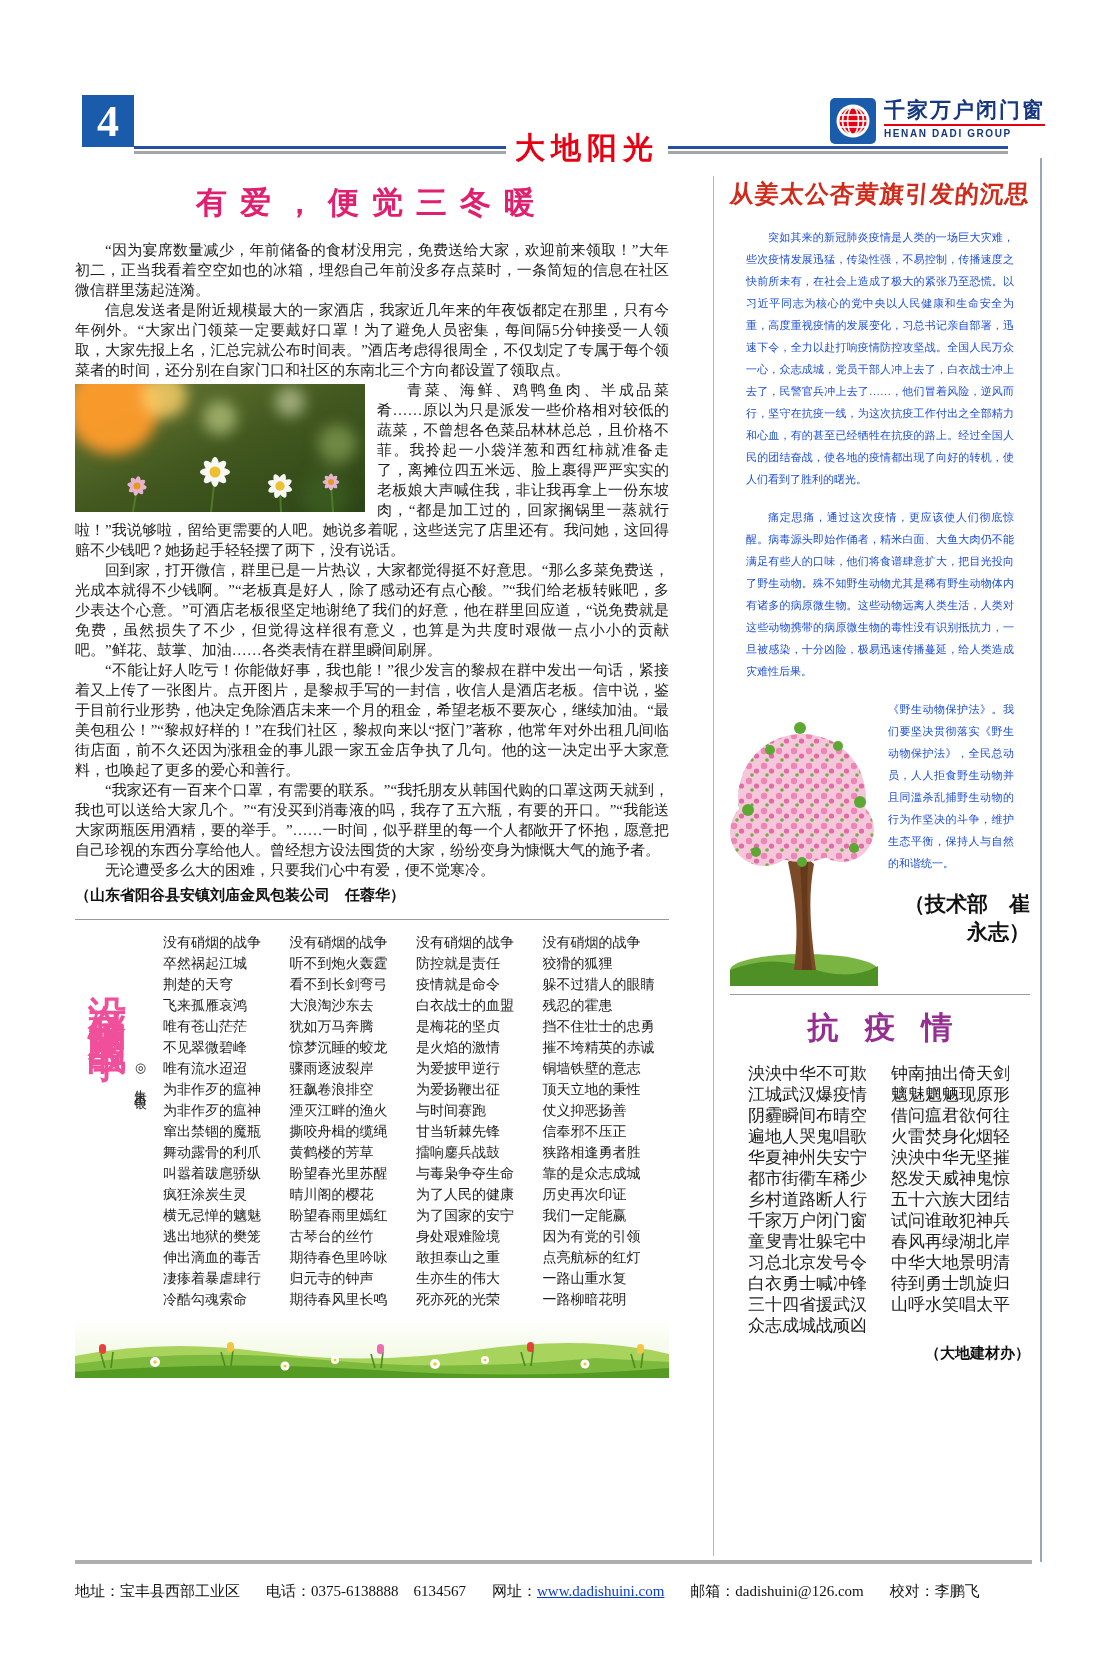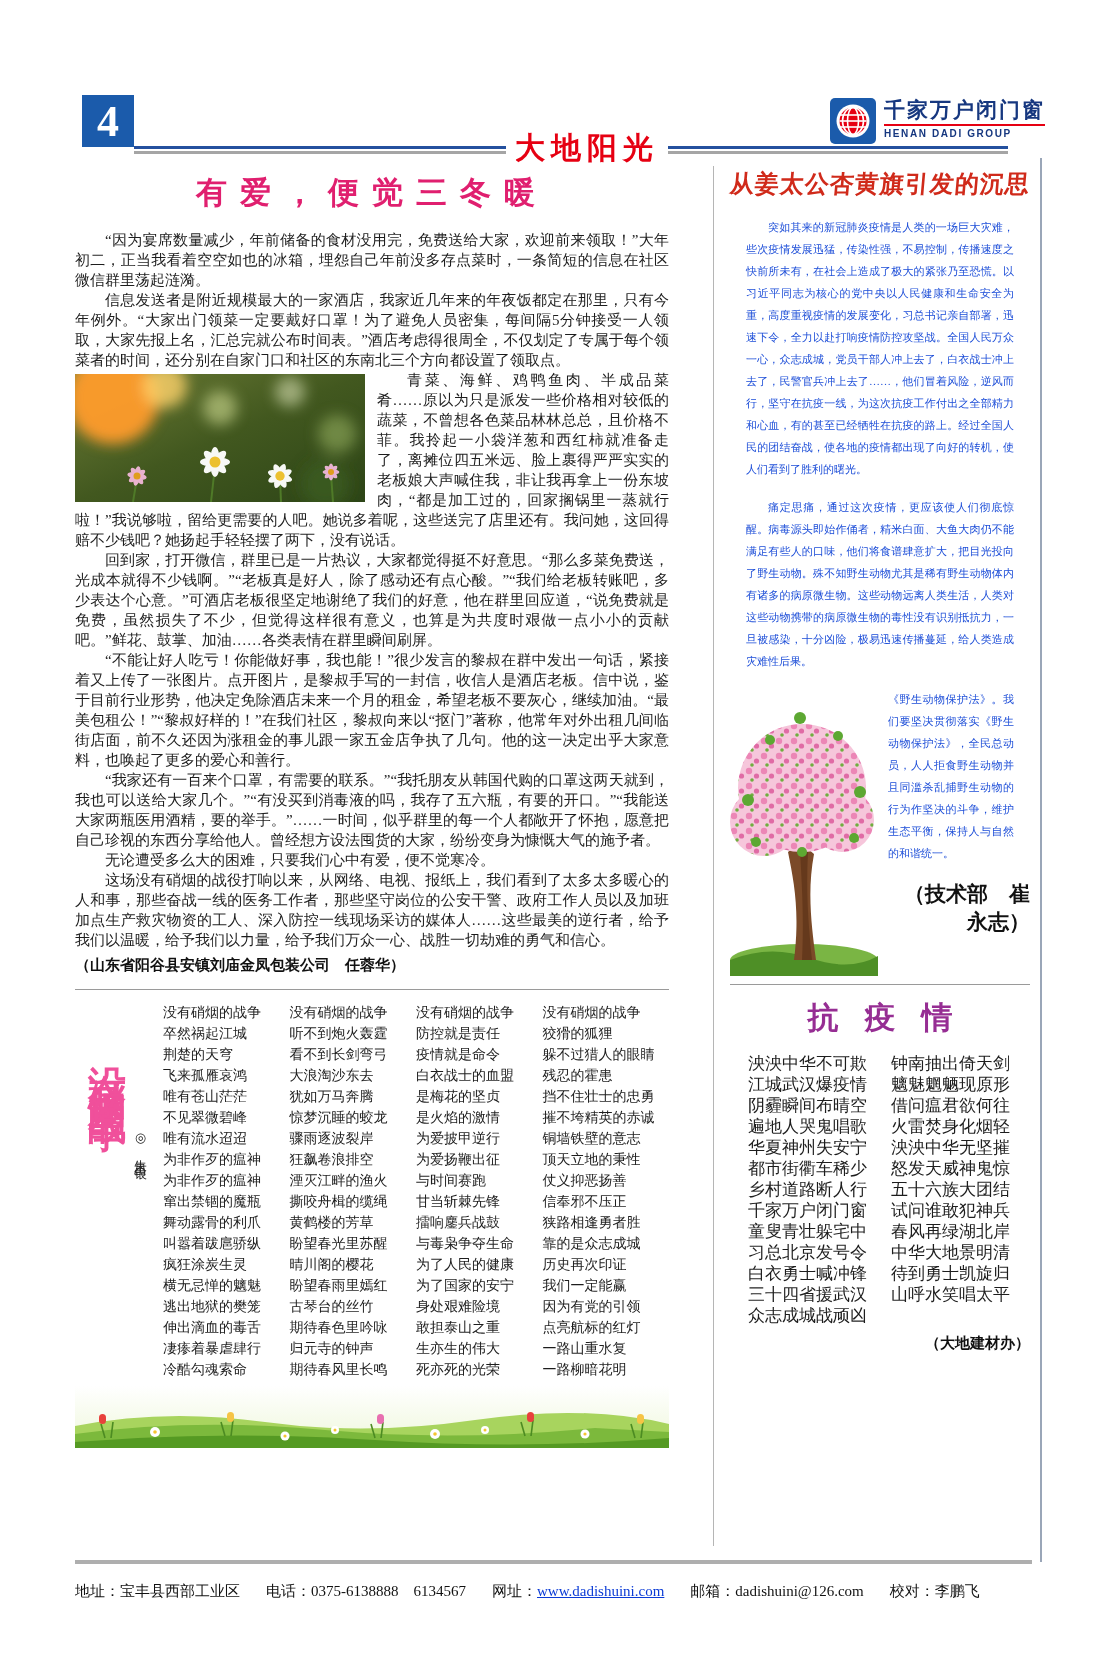--- a/index.html
+++ b/index.html
@@ -19,21 +19,21 @@
   .logo{position:absolute;left:830px;top:98px;display:flex;align-items:flex-start;gap:8px;}
   .logo-text{display:flex;flex-direction:column;}
   .logo-cn{font-family:"Liberation Sans",sans-serif;font-weight:bold;font-size:21px;
            color:#16377f;letter-spacing:2px;line-height:24px;}
   .logo-rule{height:2px;background:#e60012;margin:2px 0 2px 0;}
   .logo-en{font-family:"Liberation Sans",sans-serif;font-weight:bold;font-size:10px;
            color:#16377f;letter-spacing:1.6px;}
   
   .border-right{position:absolute;left:1040px;top:158px;width:2px;height:1404px;background:#9aa6b8;}
   
-  .content{position:absolute;left:75px;top:166px;width:957px;}
+  .content{position:absolute;left:75px;top:176px;width:957px;}
   .cols{display:flex;min-height:1380px;}
   .col-left{width:594px;}
   .divider-v{width:1px;background:#b5b5b5;margin-left:44px;margin-right:16px;}
   .col-right{width:300px;}
   
   .a1-title{text-align:center;color:#e01f6f;font-family:"Liberation Sans",sans-serif;
             font-weight:bold;font-size:31px;letter-spacing:13px;margin:6px 0 16px 0;}
   .a1-body p{margin:0;font-size:15px;line-height:20px;text-align:justify;text-indent:2em;color:#1d1d1d;}
   .photo-float{float:left;width:290px;height:128px;margin:4px 12px 4px 0;}
   .byline{clear:both;text-align:left;padding-right:8px;font-family:"Liberation Sans",sans-serif;
@@ -174,21 +174,20 @@
                 </g>
               </g>
             </svg>
           </span>
 
           <p>青菜、海鲜、鸡鸭鱼肉、半成品菜肴……原以为只是派发一些价格相对较低的蔬菜，不曾想各色菜品林林总总，且价格不菲。我拎起一小袋洋葱和西红柿就准备走了，离摊位四五米远、脸上裹得严严实实的老板娘大声喊住我，非让我再拿上一份东坡肉，“都是加工过的，回家搁锅里一蒸就行啦！”我说够啦，留给更需要的人吧。她说多着呢，这些送完了店里还有。我问她，这回得赔不少钱吧？她扬起手轻轻摆了两下，没有说话。</p>
           <p>回到家，打开微信，群里已是一片热议，大家都觉得挺不好意思。“那么多菜免费送，光成本就得不少钱啊。”“老板真是好人，除了感动还有点心酸。”“我们给老板转账吧，多少表达个心意。”可酒店老板很坚定地谢绝了我们的好意，他在群里回应道，“说免费就是免费，虽然损失了不少，但觉得这样很有意义，也算是为共度时艰做一点小小的贡献吧。”鲜花、鼓掌、加油……各类表情在群里瞬间刷屏。</p>
           <p>“不能让好人吃亏！你能做好事，我也能！”很少发言的黎叔在群中发出一句话，紧接着又上传了一张图片。点开图片，是黎叔手写的一封信，收信人是酒店老板。信中说，鉴于目前行业形势，他决定免除酒店未来一个月的租金，希望老板不要灰心，继续加油。“最美包租公！”“黎叔好样的！”在我们社区，黎叔向来以“抠门”著称，他常年对外出租几间临街店面，前不久还因为涨租金的事儿跟一家五金店争执了几句。他的这一决定出乎大家意料，也唤起了更多的爱心和善行。</p>
           <p>“我家还有一百来个口罩，有需要的联系。”“我托朋友从韩国代购的口罩这两天就到，我也可以送给大家几个。”“有没买到消毒液的吗，我存了五六瓶，有要的开口。”“我能送大家两瓶医用酒精，要的举手。”……一时间，似乎群里的每一个人都敞开了怀抱，愿意把自己珍视的东西分享给他人。曾经想方设法囤货的大家，纷纷变身为慷慨大气的施予者。</p>
           <p>无论遭受多么大的困难，只要我们心中有爱，便不觉寒冷。</p>
-          <p>这场没有硝烟的战役打响以来，从网络、电视、报纸上，我们看到了太多太多暖心的人和事，那些奋战一线的医务工作者，那些坚守岗位的公安干警、政府工作人员以及加班加点生产救灾物资的工人、深入防控一线现场采访的媒体人……这些最美的逆行者，给予我们以温暖，给予我们以力量，给予我们万众一心、战胜一切劫难的勇气和信心。</p>
         </div>
         <div class="byline">（山东省阳谷县安镇刘庙金凤包装公司　任蓉华）</div>
 
         <div class="divider-h"></div>
 
         <div class="poem1">
           <div class="poem1-titleblock">
             <div class="poem1-title v-text">没有硝烟的战争</div>
             <div class="poem1-author v-text">◎朱昌银</div>
           </div>

